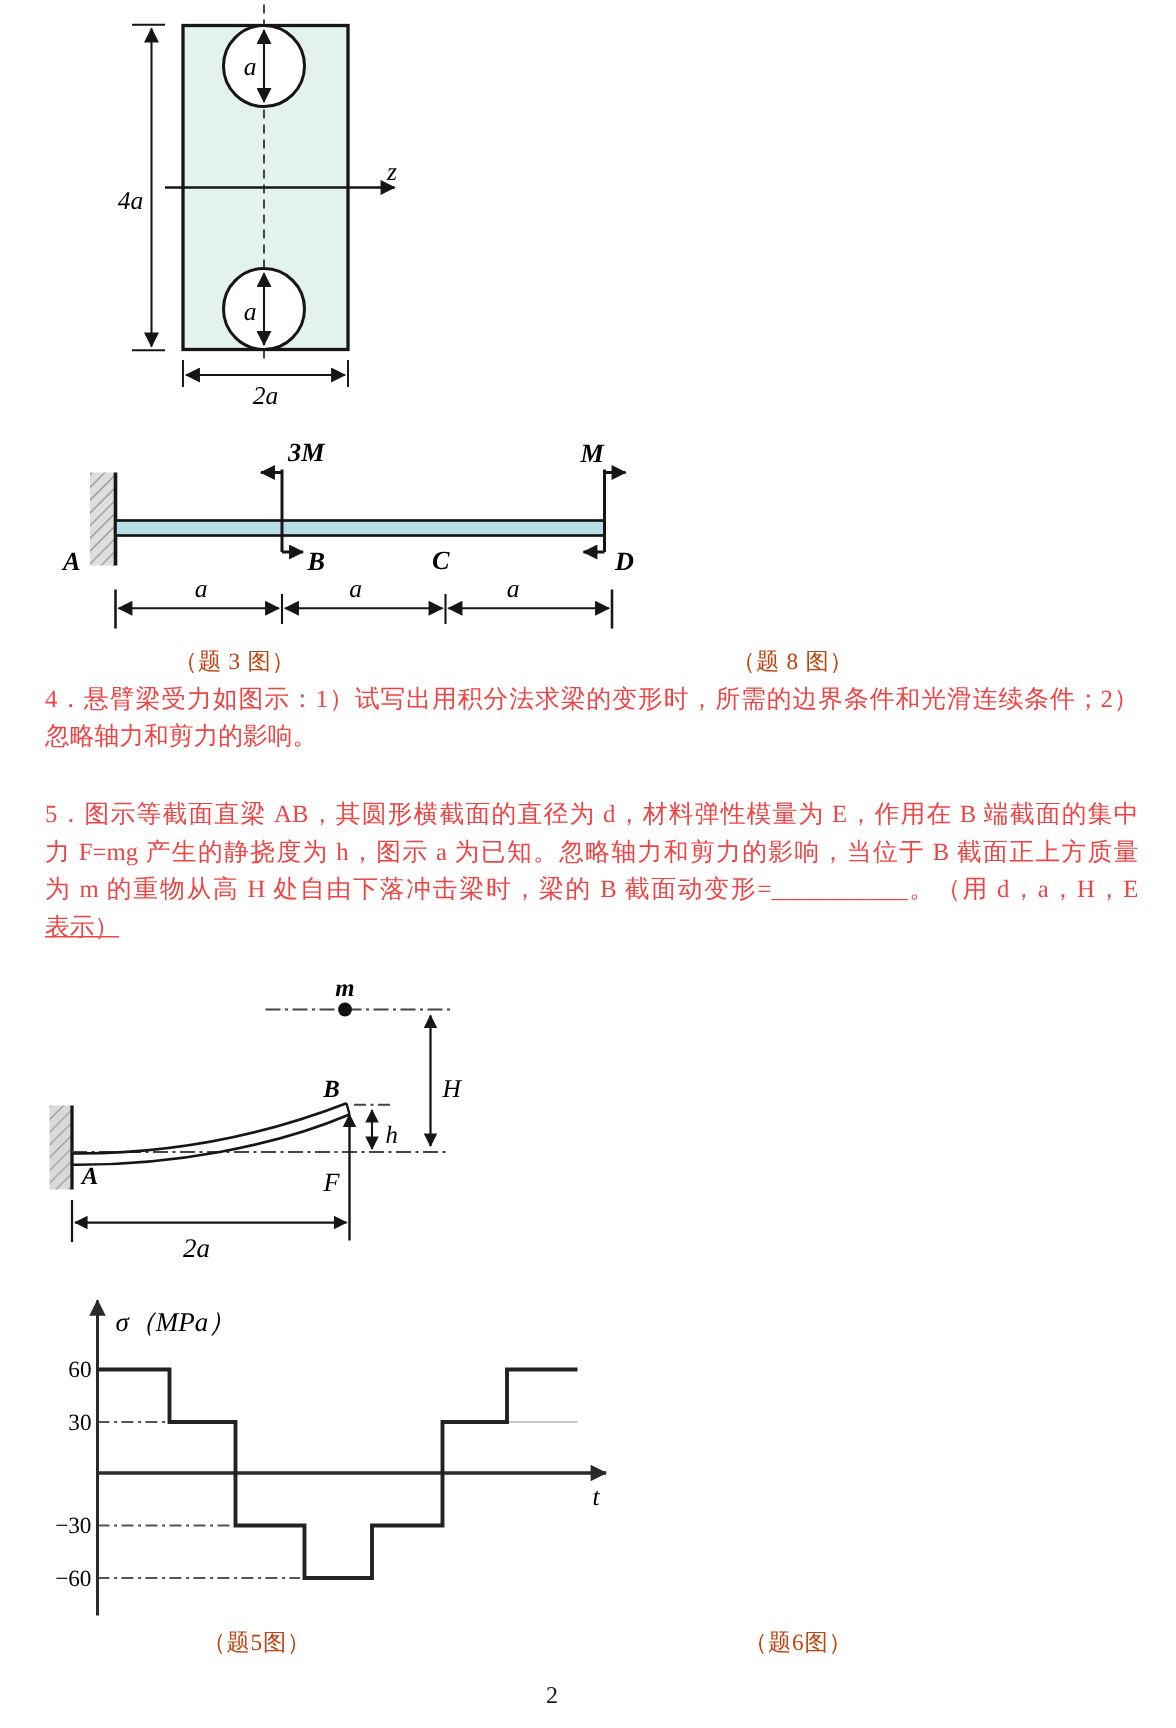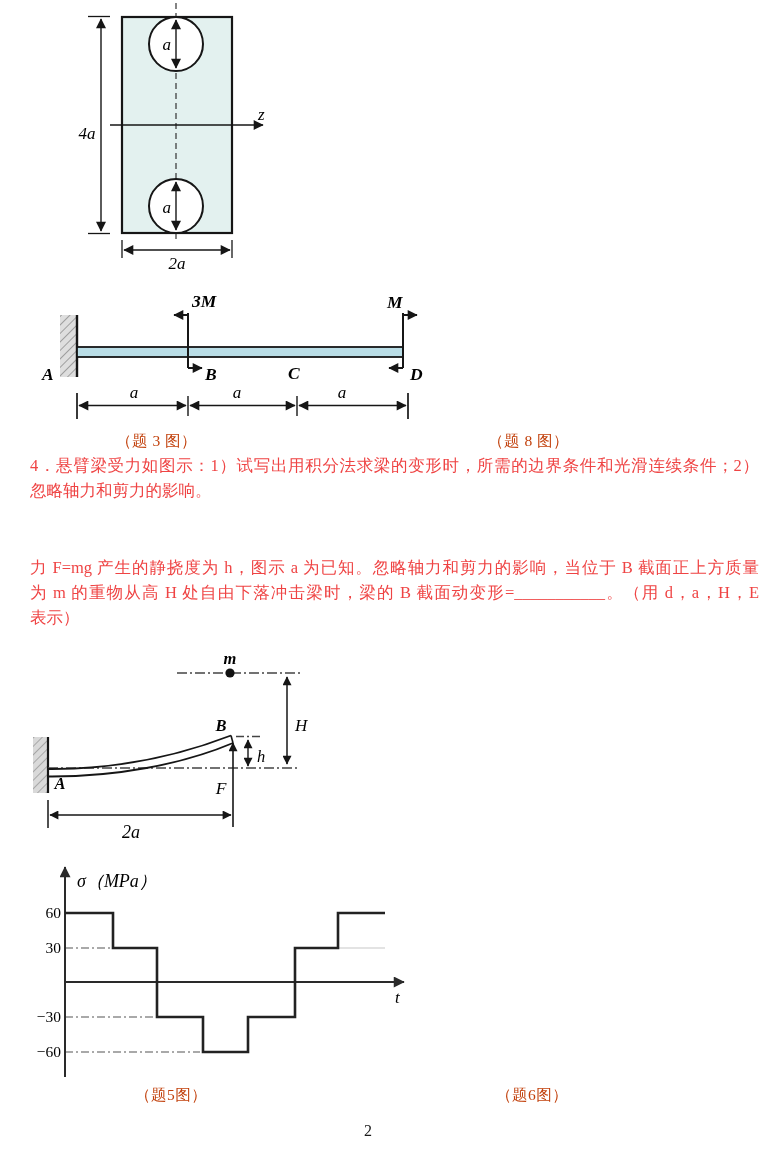--- a/index.html
+++ b/index.html
@@ -85,23 +85,24 @@
     <text x="217" y="110" text-anchor="middle" font-size="17" class="it">a</text>
     <text x="322" y="110" text-anchor="middle" font-size="17" class="it">a</text>
   </svg>
 
   <div class="caption" style="left:116px;top:431px;">（题 3 图）</div>
   <div class="caption" style="left:488px;top:431px;">（题 8 图）</div>
 
   <div class="docline just" style="top:455px;">4．悬臂梁受力如图示：1）试写出用积分法求梁的变形时，所需的边界条件和光滑连续条件；2）</div>
   <div class="docline" style="top:480px;">忽略轴力和剪力的影响。</div>
 
+  <div class="docline just" style="top:532px;">5．图示等截面直梁 AB，其圆形横截面的直径为 d，材料弹性模量为 E，作用在 B 端截面的集中</div>
   <div class="docline just" style="top:557px;">力 F=mg 产生的静挠度为 h，图示 a 为已知。忽略轴力和剪力的影响，当位于 B 截面正上方质量</div>
   <div class="docline just" style="top:582px;">为 m 的重物从高 H 处自由下落冲击梁时，梁的 B 截面动变形=___________。（用 d，a，H，E</div>
-  <div class="docline" style="top:607px;">表示）</div>
+  <div class="docline" style="top:607px;text-decoration:underline;">表示）</div>
 
   <svg class="fig" style="left:20px;top:640px;" width="330" height="210" viewBox="0 0 330 210">
     <defs>
       <marker id="imArr" viewBox="0 0 10 10" refX="9.3" refY="5" markerUnits="userSpaceOnUse" markerWidth="10" markerHeight="9" orient="auto-start-reverse">
         <path d="M0,0 L10,5 L0,10 Z" fill="#161616"></path>
       </marker>
       <pattern id="imHatch" width="6" height="6" patternUnits="userSpaceOnUse" patternTransform="rotate(45)">
         <rect width="6" height="6" fill="#d9d9d9"></rect>
         <line x1="0" y1="0" x2="0" y2="6" stroke="#969696" stroke-width="1.5"></line>
       </pattern>

